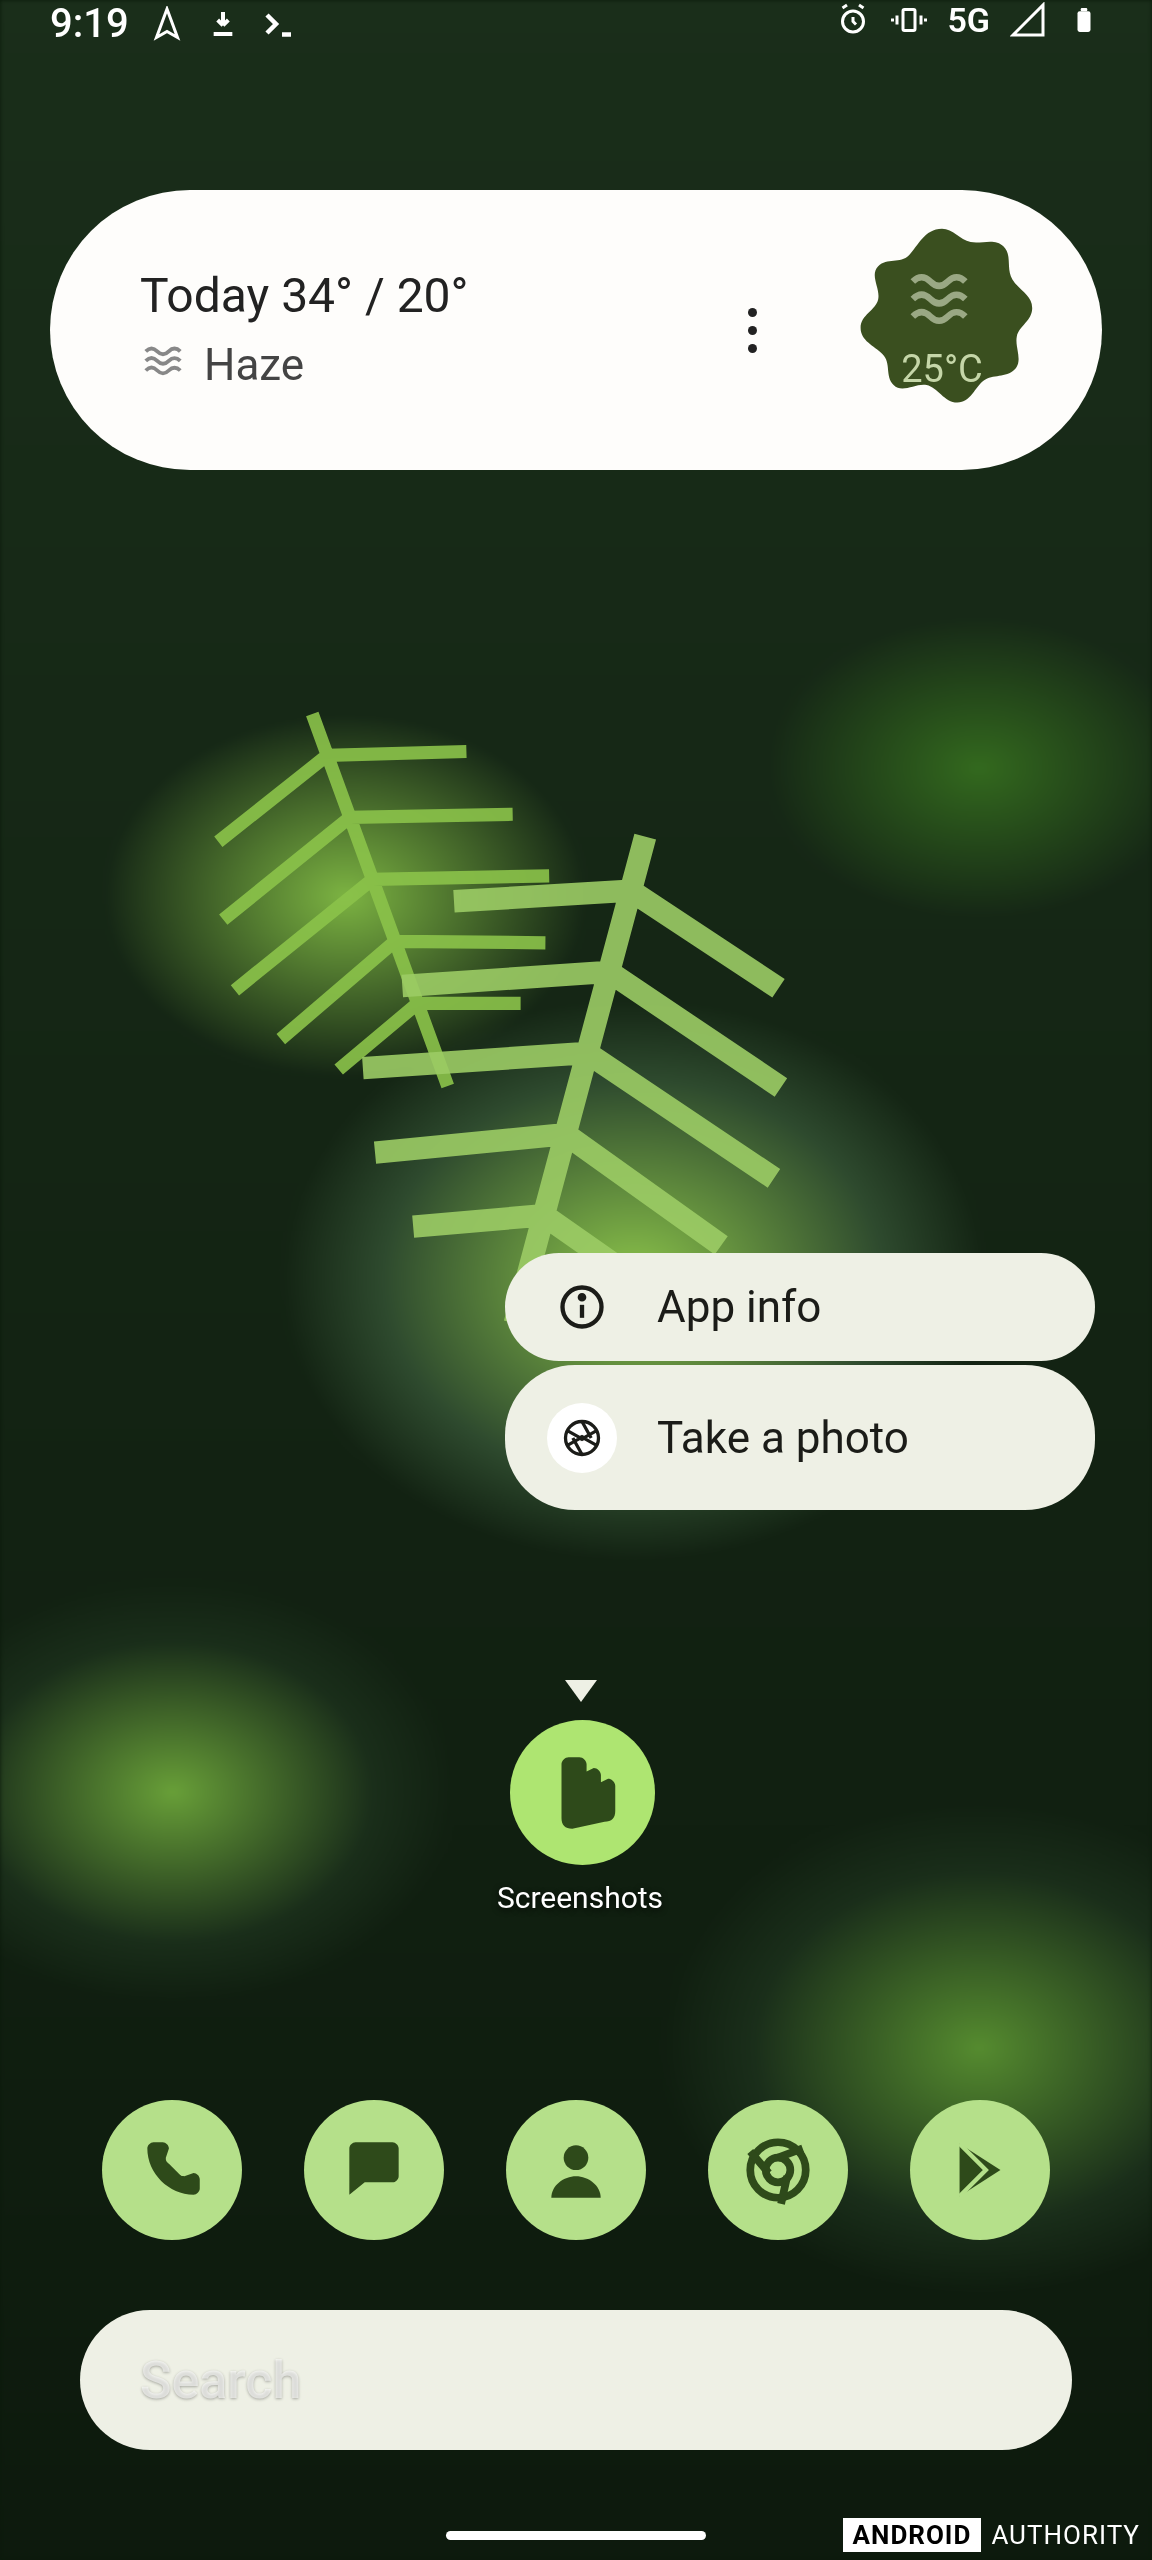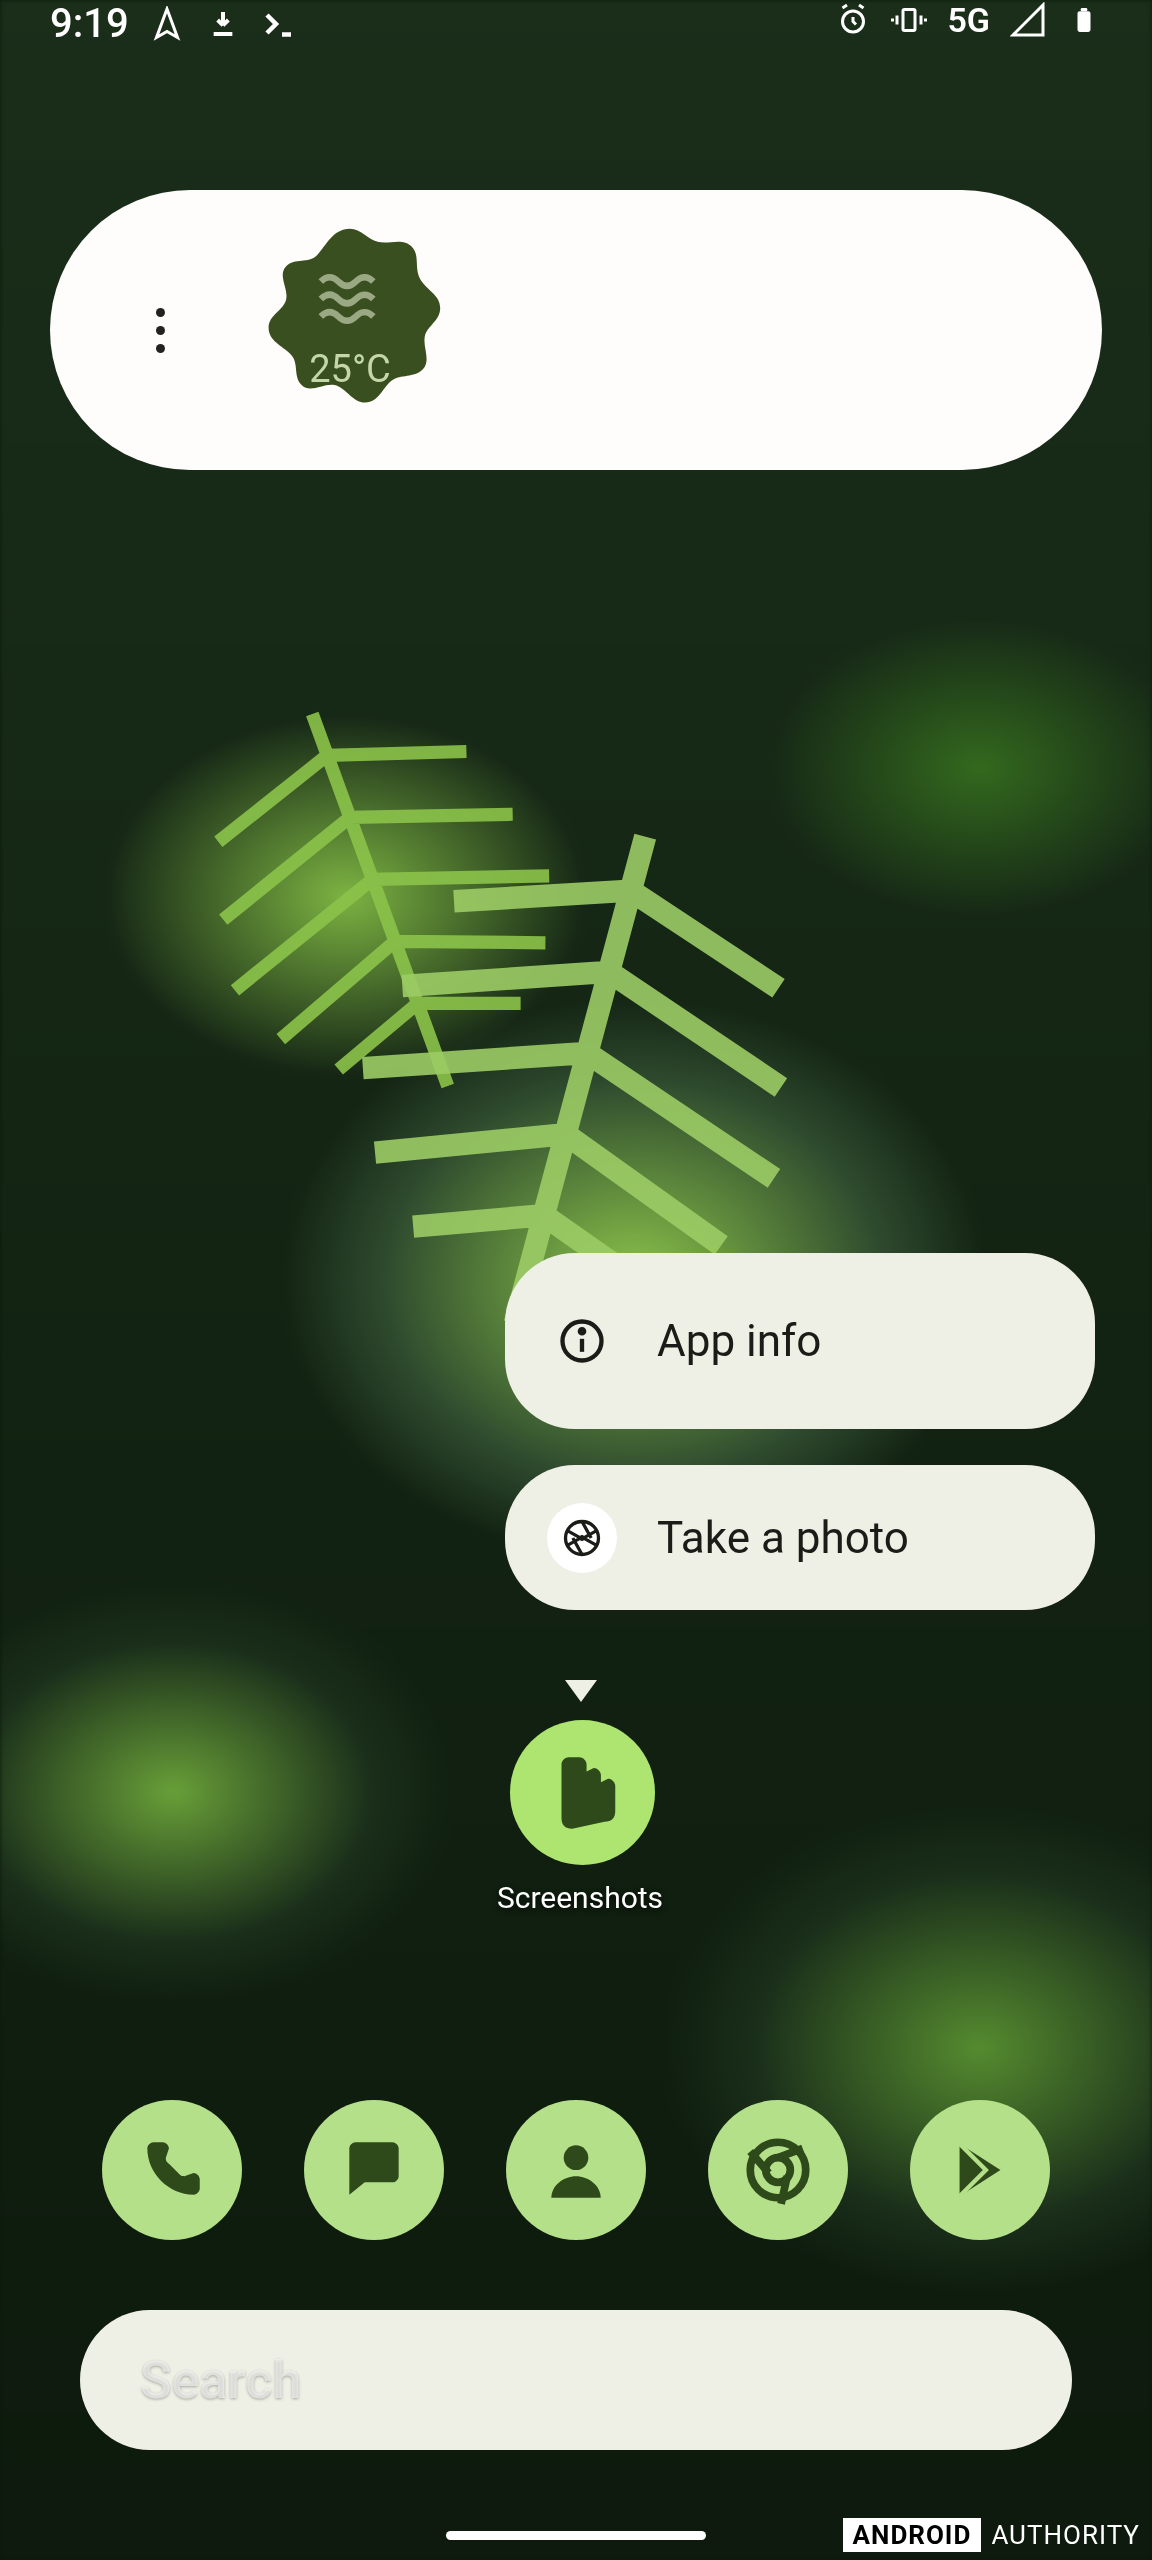--- a/index.html
+++ b/index.html
@@ -85,23 +85,23 @@
   }
   .menu-item {
     background: #eef0e5;
     display: flex;
     align-items: center;
     gap: 40px;
     padding: 0 42px;
     cursor: pointer;
   }
   .menu-item.single {
-    height: 176px;
+    height: 108px;
     border-radius: 70px;
-    margin-bottom: 36px;
+    margin-bottom: 4px;
   }
   .menu-group {
     background: #d946ef;
     border-radius: 70px;
     overflow: hidden;
     position: relative;
   }
   .menu-group .menu-item { height: 145px; }
   .menu-icon-wrap {
     width: 70px; height: 70px; border-radius: 50%;
@@ -266,20 +266,31 @@
     <span class="status-icon">
       <svg viewBox="0 0 24 24" width="26" height="38">
           <rect x="6" y="4" width="12" height="19" rx="2" fill="#fff"></rect>
           <rect x="9" y="1" width="6" height="3" rx="1" fill="#fff"></rect>
         </svg>
     </span>
   </div>
 </div>
 
 <div class="weather-widget">
+  <div class="weather-main">
+    <div class="weather-today">Today 34° / 20°</div>
+    <div class="weather-cond">
+      <span class="haze-small">
+        <svg viewBox="0 0 24 24">
+            <path d="M3 8c2-2 4-2 6 0s4 2 6 0 4-2 6 0M3 13c2-2 4-2 6 0s4 2 6 0 4-2 6 0M3 18c2-2 4-2 6 0s4 2 6 0 4-2 6 0" stroke="#888" stroke-width="2" fill="none"></path>
+          </svg>
+      </span>
+      <span>Haze</span>
+    </div>
+  </div>
   <div class="weather-menu">
     <div></div>
       <div></div>
       <div></div>
   </div>
   <div class="weather-badge">
     <svg class="scallop" viewBox="0 0 200 200">
       <path fill="#3a4f1f" d="M100 8c10 0 16 10 26 12s22-4 30 4 2 20 8 30 18 14 18 26-12 16-14 26 6 22-2 30-20 4-28 10-12 20-24 20-18-14-28-16-22 8-30 0-2-20-10-28-20-12-20-24 14-16 16-26-8-22 0-30 20-2 28-10 14-24 30-24z"></path>
     </svg>
     <span class="haze-big">

